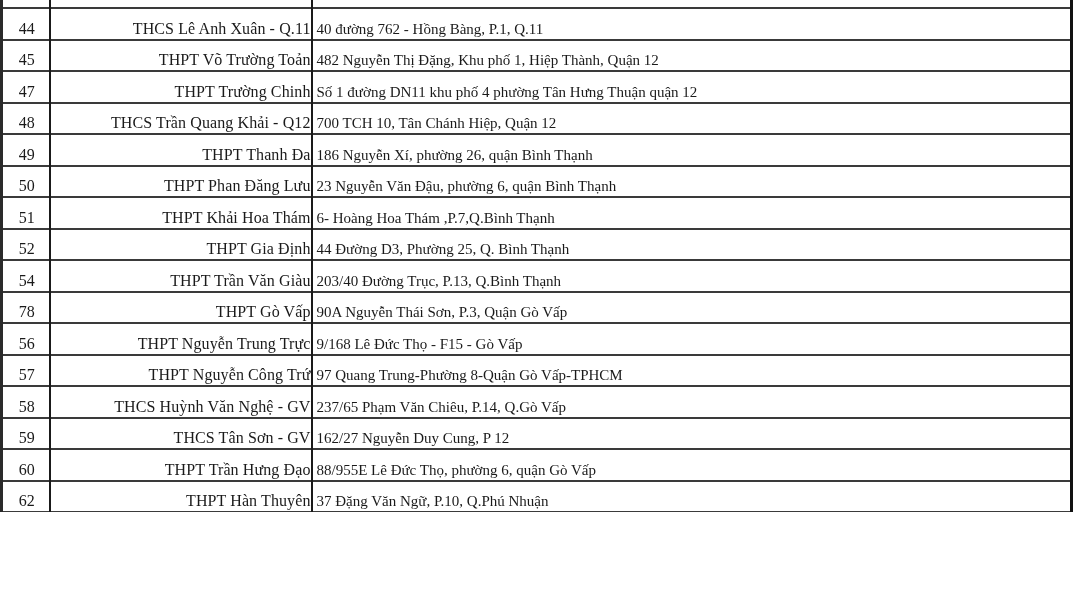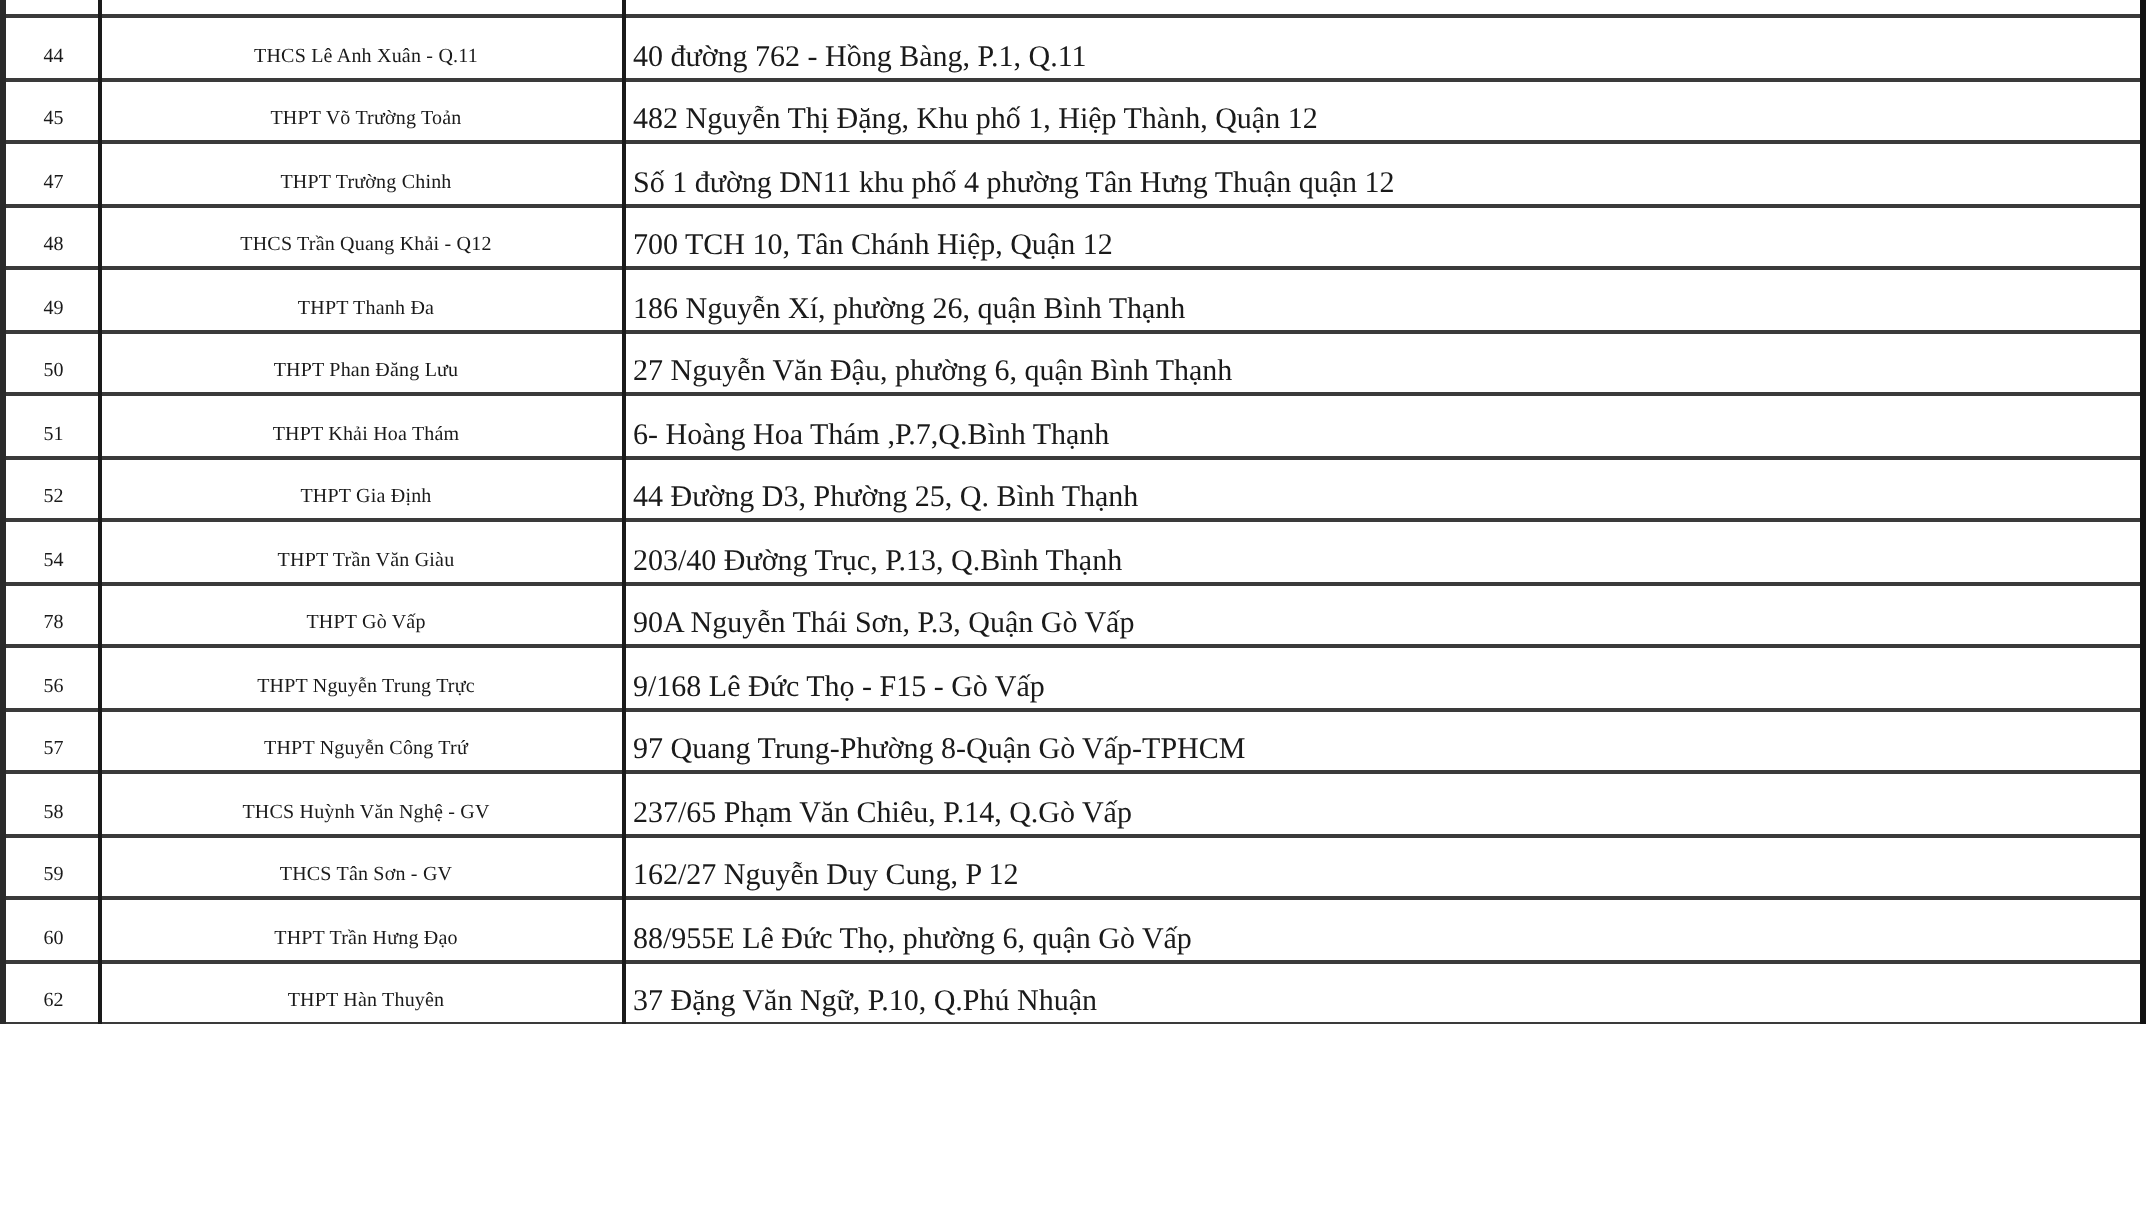--- a/index.html
+++ b/index.html
@@ -28,35 +28,35 @@
     width: 1070px;
   }
   table.schools col.c-no { width: 48px; }
   table.schools col.c-name { width: 262px; }
   table.schools col.c-addr { width: 760px; }
   table.schools td {
     height: 27.5px;
     padding: 0;
     border-top: 2px solid #3a3a3a;
     border-bottom: 1px solid #3a3a3a;
-    font-size: 10px;
+    font-size: 16px;
     line-height: 16px;
     vertical-align: bottom;
     white-space: nowrap;
     overflow: hidden;
   }
   table.schools td.no {
     text-align: center;
     border-left: 3px solid #2a2a2a;
     border-right: 2px solid #1a1a1a;
     padding-bottom: 2px;
     padding-left: 2px;
   }
   table.schools td.name {
-    text-align: center;
+    text-align: right;
     padding-left: 5px;
     border-right: 2px solid #1a1a1a;
     padding-bottom: 2px;
     letter-spacing: 0.1px;
   }
   table.schools td.addr {
     text-align: left;
     padding-left: 4px;
     border-right: 3px solid #111;
     padding-bottom: 2px;
@@ -102,21 +102,21 @@
         <td class="addr">700 TCH 10, Tân Chánh Hiệp, Quận 12</td>
       </tr>
       <tr>
         <td class="no">49</td>
         <td class="name">THPT Thanh Đa</td>
         <td class="addr">186 Nguyễn Xí, phường 26, quận Bình Thạnh</td>
       </tr>
       <tr>
         <td class="no">50</td>
         <td class="name">THPT Phan Đăng Lưu</td>
-        <td class="addr">27 Nguyễn Văn Đậu, phường 6, quận Bình Thạnh</td>
+        <td class="addr">23 Nguyễn Văn Đậu, phường 6, quận Bình Thạnh</td>
       </tr>
       <tr>
         <td class="no">51</td>
         <td class="name">THPT Khải Hoa Thám</td>
         <td class="addr">6- Hoàng Hoa Thám ,P.7,Q.Bình Thạnh</td>
       </tr>
       <tr>
         <td class="no">52</td>
         <td class="name">THPT Gia Định</td>
         <td class="addr">44 Đường D3, Phường 25, Q. Bình Thạnh</td>

